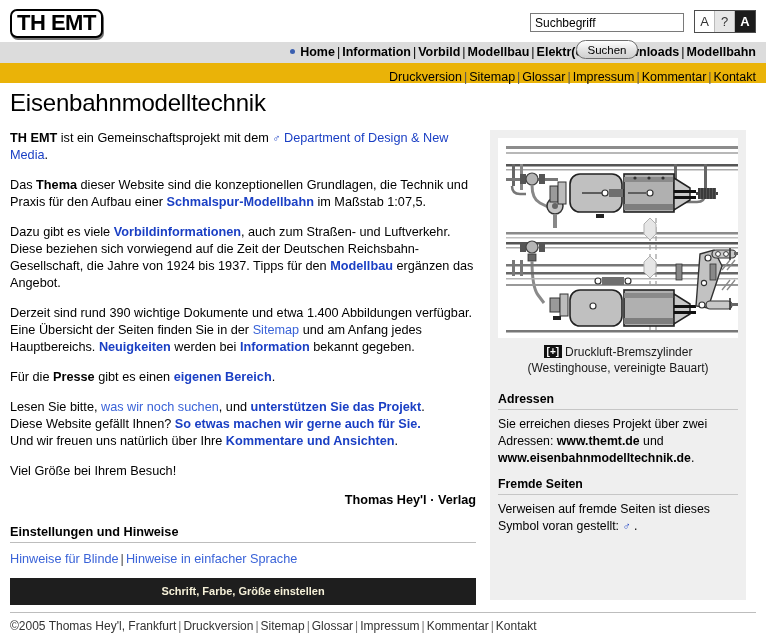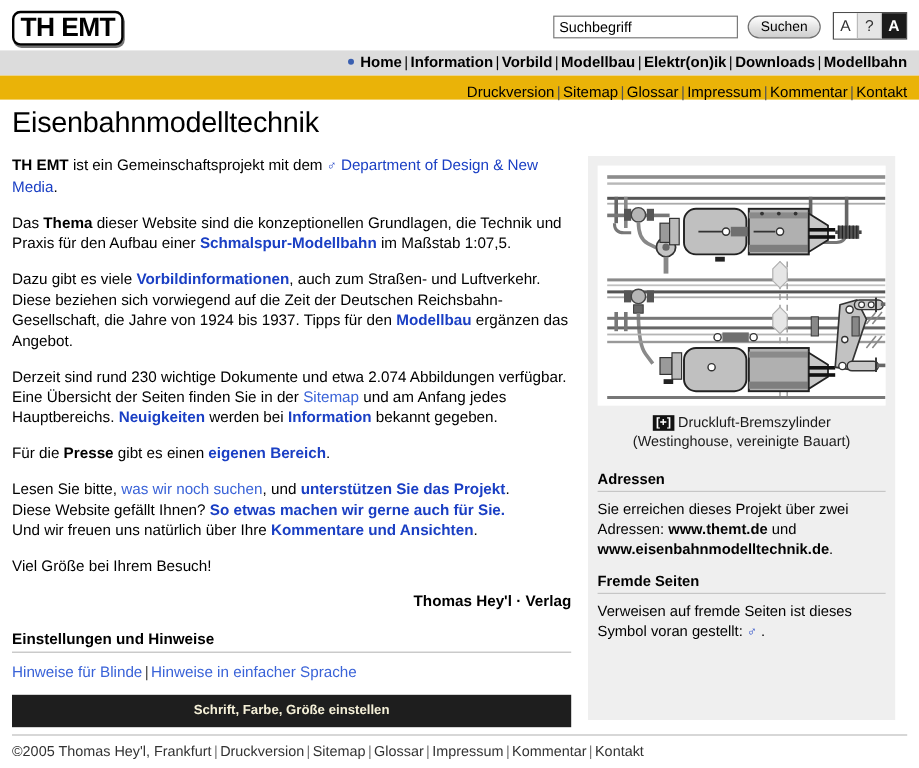--- a/index.html
+++ b/index.html
@@ -28,21 +28,21 @@
     padding: 1px 5px 2px 5px;
     font-family: "Liberation Sans", sans-serif;
     font-weight: bold;
     font-size: 22px;
     letter-spacing: -0.5px;
     line-height: 22px;
     box-shadow: 1px 2px 0 rgba(0,0,0,0.55);
   }
   .search-area {
     position: absolute; right: 82px; top: 13px;
-    display: flex; align-items: center; gap: 8px;
+    display: flex; align-items: center; gap: 8px; flex-direction: column;
   }
   .search-input {
     width: 154px; height: 19px;
     border: 1px solid #7a7a7a;
     background: #fff;
     font-family: "Liberation Sans", sans-serif;
     font-size: 12px;
     padding: 1px 4px;
     color: #000;
     outline: none;
@@ -269,21 +269,21 @@
     <div class="cols">
 
       <div class="main-col">
 
         <p class="body"><span class="bold">TH EMT</span><span> ist ein Gemeinschaftsprojekt mit dem </span><span class="ext-icon">♂</span> <a class="lnk" href="#">Department of Design &amp; New Media</a><span>.</span></p>
 
         <p class="body"><span>Das </span><span class="bold">Thema</span><span> dieser Website sind die konzeptionellen Grundlagen, die Technik und Praxis für den Aufbau einer </span><a class="lnk b" href="#">Schmalspur-Modellbahn</a><span> im Maßstab 1:07,5.</span></p>
 
         <p class="body"><span>Dazu gibt es viele </span><a class="lnk b" href="#">Vorbildinformationen</a><span>, auch zum Straßen- und Luftverkehr. Diese beziehen sich vorwiegend auf die Zeit der Deutschen Reichsbahn-Gesellschaft, die Jahre von 1924 bis 1937. Tipps für den </span><a class="lnk b" href="#">Modellbau</a><span> ergänzen das Angebot.</span></p>
 
-        <p class="body"><span>Derzeit sind rund 230 wichtige Dokumente und etwa 2.074 Abbildungen verfügbar. Eine Übersicht der Seiten finden Sie in der </span><a class="lnk soft" href="#">Sitemap</a><span> und am Anfang jedes Hauptbereichs. </span><a class="lnk b" href="#">Neuigkeiten</a><span> werden bei </span><a class="lnk b" href="#">Information</a><span> bekannt gegeben.</span></p>
+        <p class="body"><span>Derzeit sind rund 390 wichtige Dokumente und etwa 1.400 Abbildungen verfügbar. Eine Übersicht der Seiten finden Sie in der </span><a class="lnk soft" href="#">Sitemap</a><span> und am Anfang jedes Hauptbereichs. </span><a class="lnk b" href="#">Neuigkeiten</a><span> werden bei </span><a class="lnk b" href="#">Information</a><span> bekannt gegeben.</span></p>
 
         <p class="body"><span>Für die </span><span class="bold">Presse</span><span> gibt es einen </span><a class="lnk b" href="#">eigenen Bereich</a><span>.</span></p>
 
         <p class="body"><span>Lesen Sie bitte, </span><a class="lnk soft" href="#">was wir noch suchen</a><span>, und </span><a class="lnk b" href="#">unterstützen Sie das Projekt</a><span>.</span><br><span>Diese Website gefällt Ihnen? </span><a class="lnk b" href="#">So etwas machen wir gerne auch für Sie.</a><br><span>Und wir freuen uns natürlich über Ihre </span><a class="lnk b" href="#">Kommentare und Ansichten</a><span>.</span></p>
 
         <p class="body">Viel Größe bei Ihrem Besuch!</p>
 
         <div class="signature">Thomas Hey'l · Verlag</div>
 
         <h2 class="sec-head">Einstellungen und Hinweise</h2>

